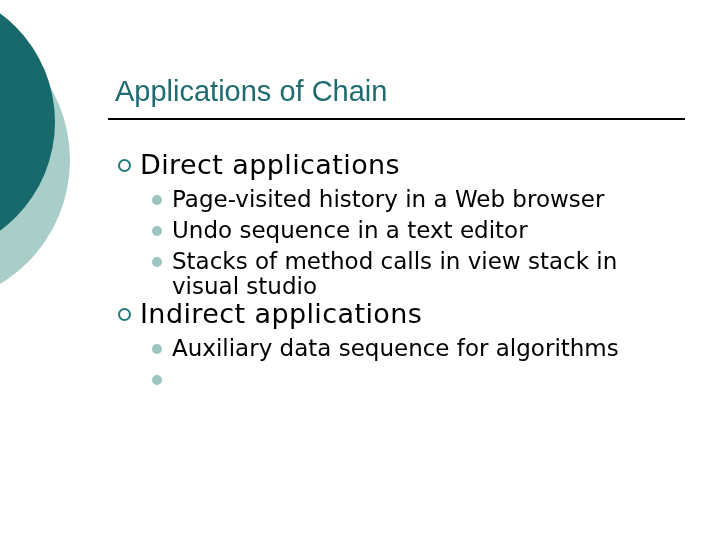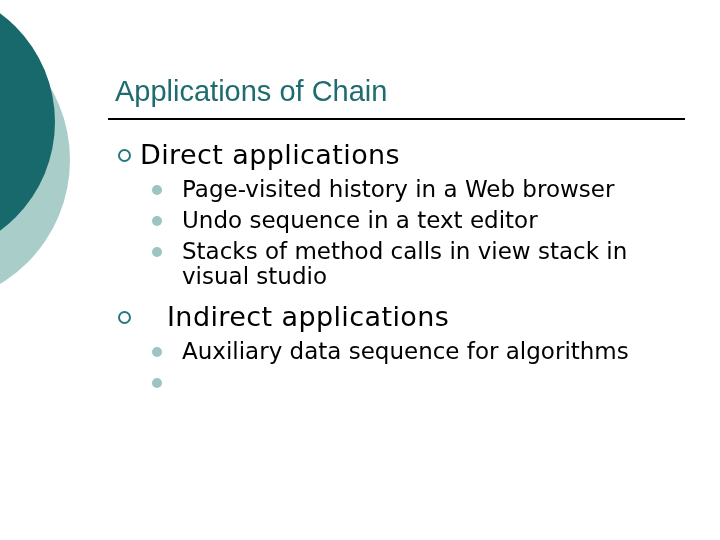--- a/index.html
+++ b/index.html
@@ -31,40 +31,40 @@
     font-family:"Liberation Sans",sans-serif;
     font-size:29px;line-height:1.05;
     color:var(--c-title);
     white-space:nowrap;
   }
   .rule{
     position:absolute;left:108px;top:118px;z-index:3;
     width:577px;height:2px;background:var(--c-rule);
   }
 
-  .content{position:absolute;left:112px;top:140px;width:575px;z-index:3;}
+  .content{position:absolute;left:112px;top:150px;width:575px;z-index:3;}
 
   .l1{display:flex;align-items:flex-start;margin:0;}
   .l1 + .l1-list{margin-top:8px;}
-  .l1.second{margin-top:13px;gap:27px;}
+  .l1.second{}
   .ring{
     flex:none;width:9px;height:9px;
     border:2px solid var(--c-ring);
     border-radius:50%;
     margin:9px 9px 0 6px;
     background:transparent;
   }
   .l1-text{
     font-size:27px;line-height:29px;
     letter-spacing:0.4px;
     color:var(--c-text);
   }
 
   .l1-list{list-style:none;margin:0;padding:0 0 0 40px;}
-  .l2{display:flex;align-items:flex-start;margin:0 0 6px 0;width:520px;gap:10px;}
+  .l2{display:flex;align-items:flex-start;margin:0 0 6px 0;width:520px;}
   .l1-list .l2:last-child{margin-bottom:0;}
   .dot{
     flex:none;width:10px;height:10px;border-radius:50%;
     background:var(--c-dot);
     margin:8px 10px 0 0;
   }
   .l2-text{font-size:23px;line-height:25px;color:var(--c-text);}
 </style>
 </head>
 <body>

